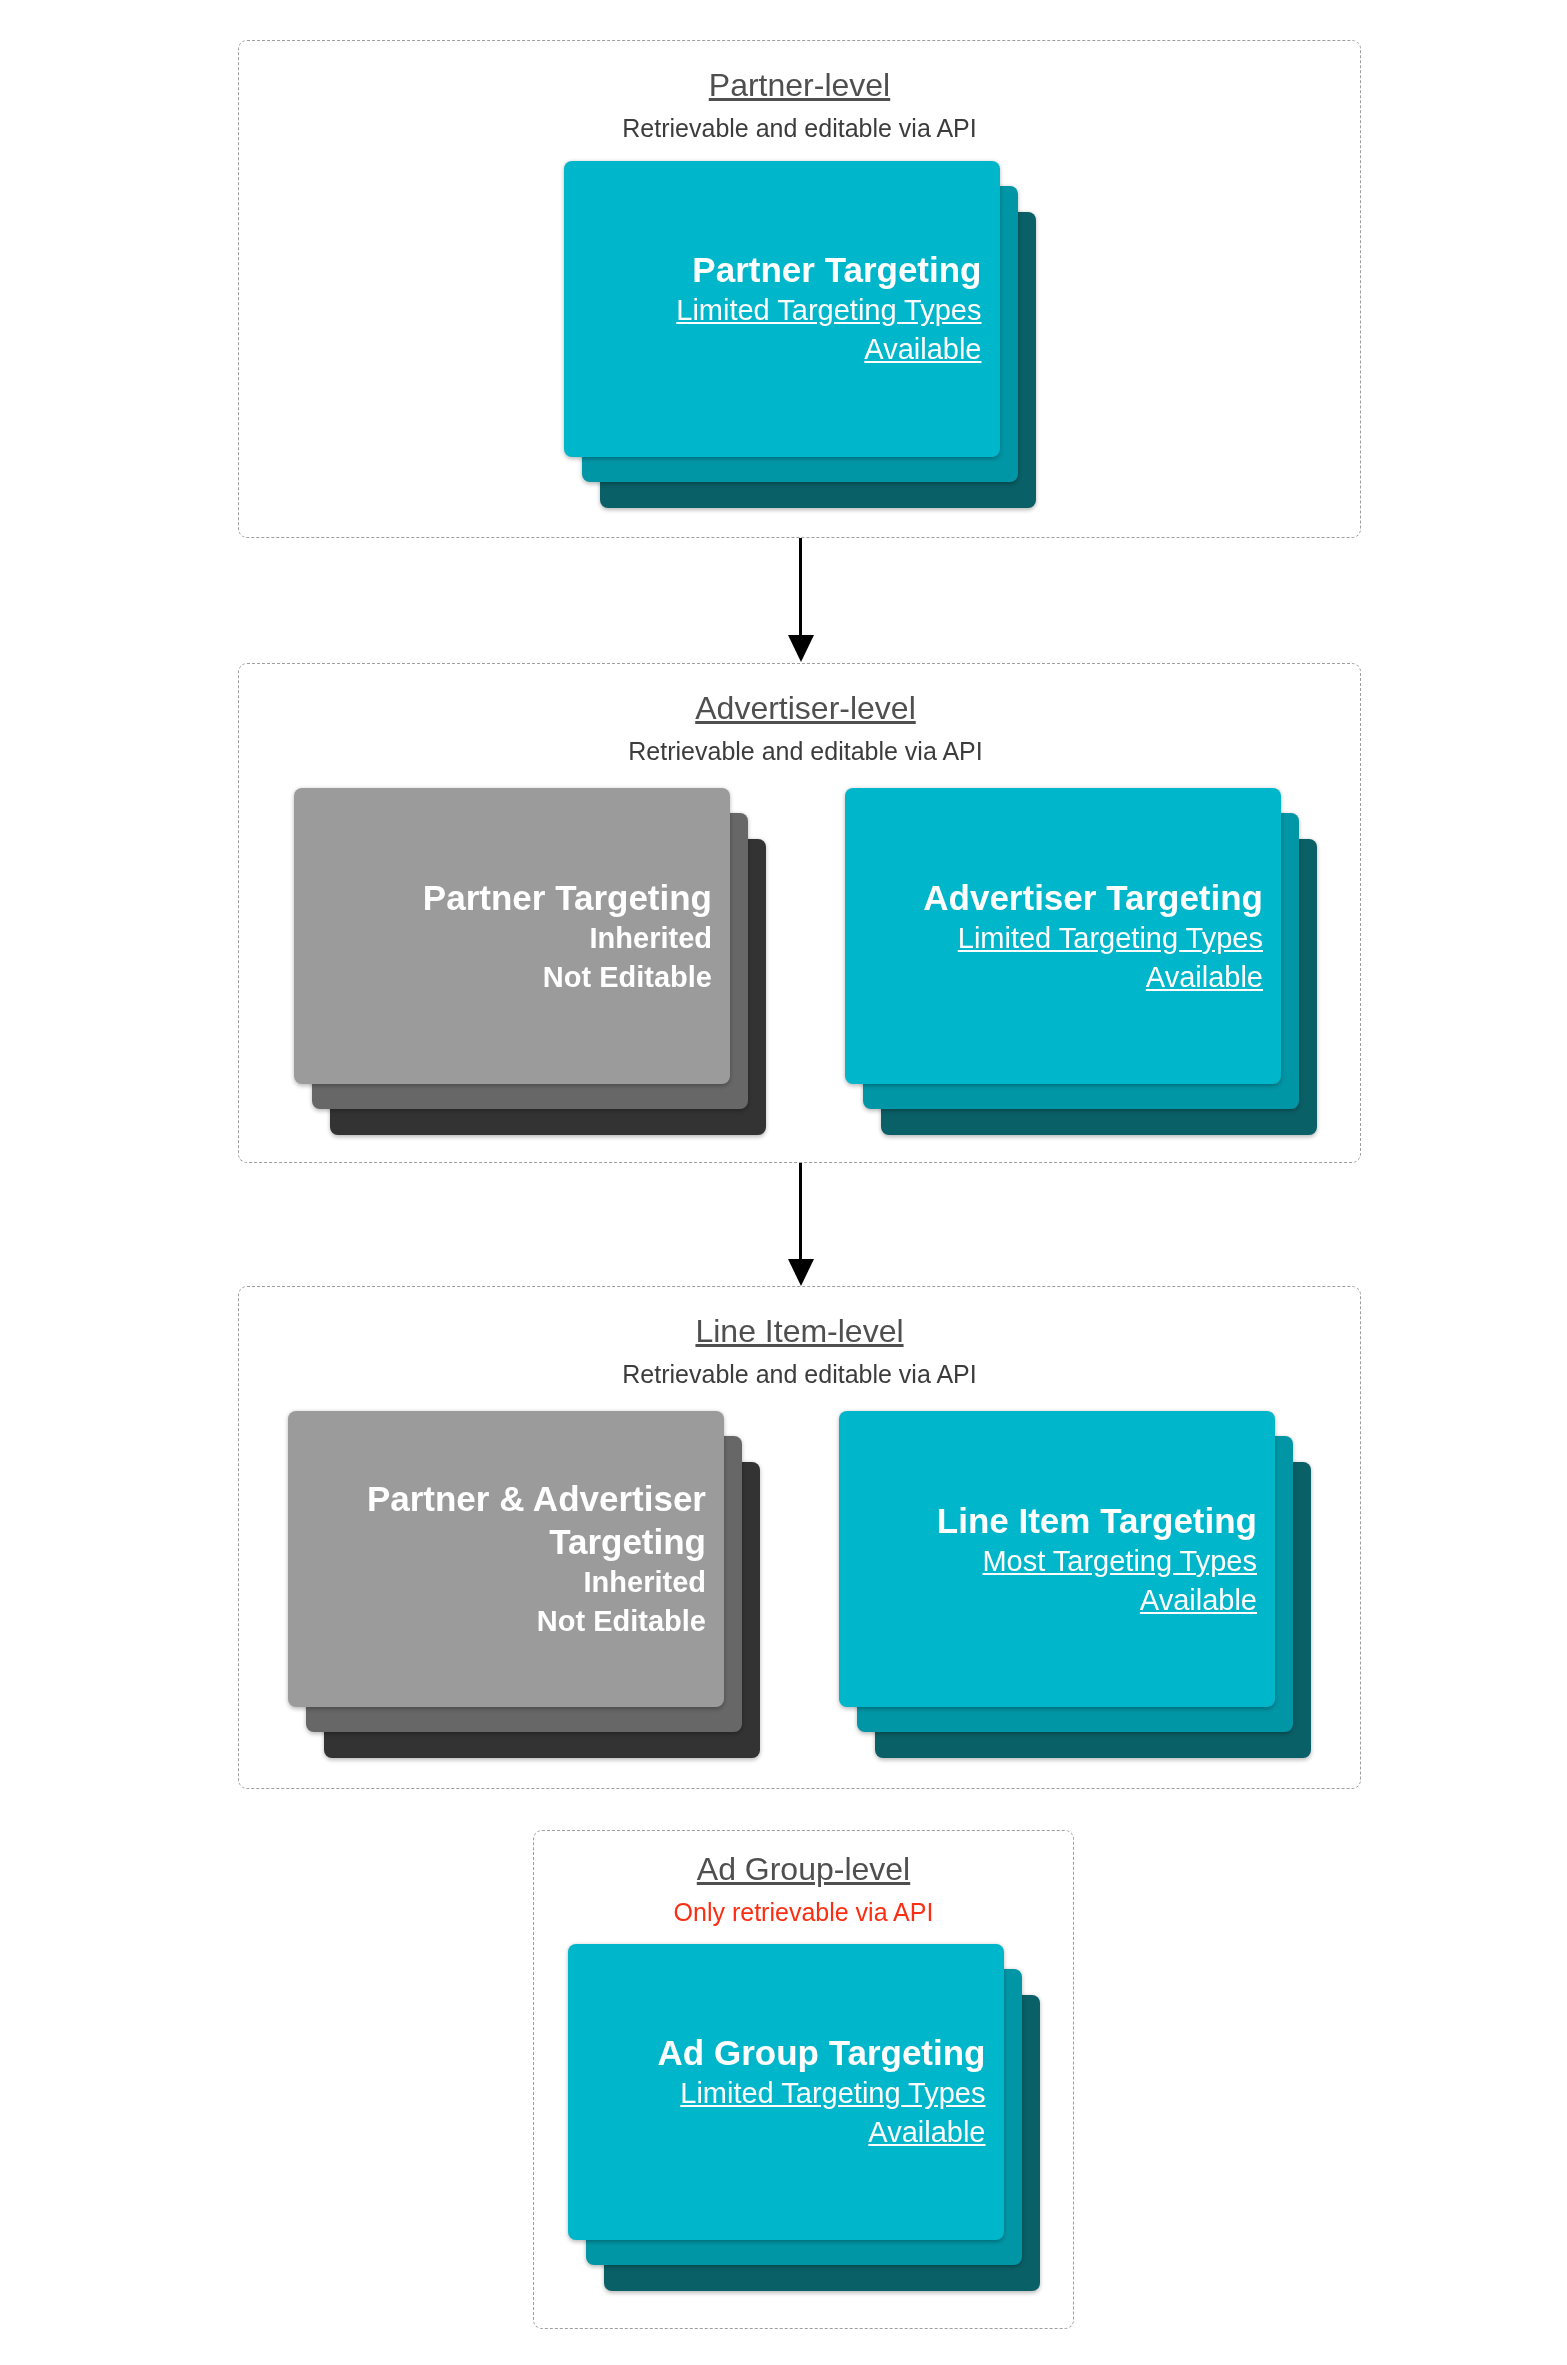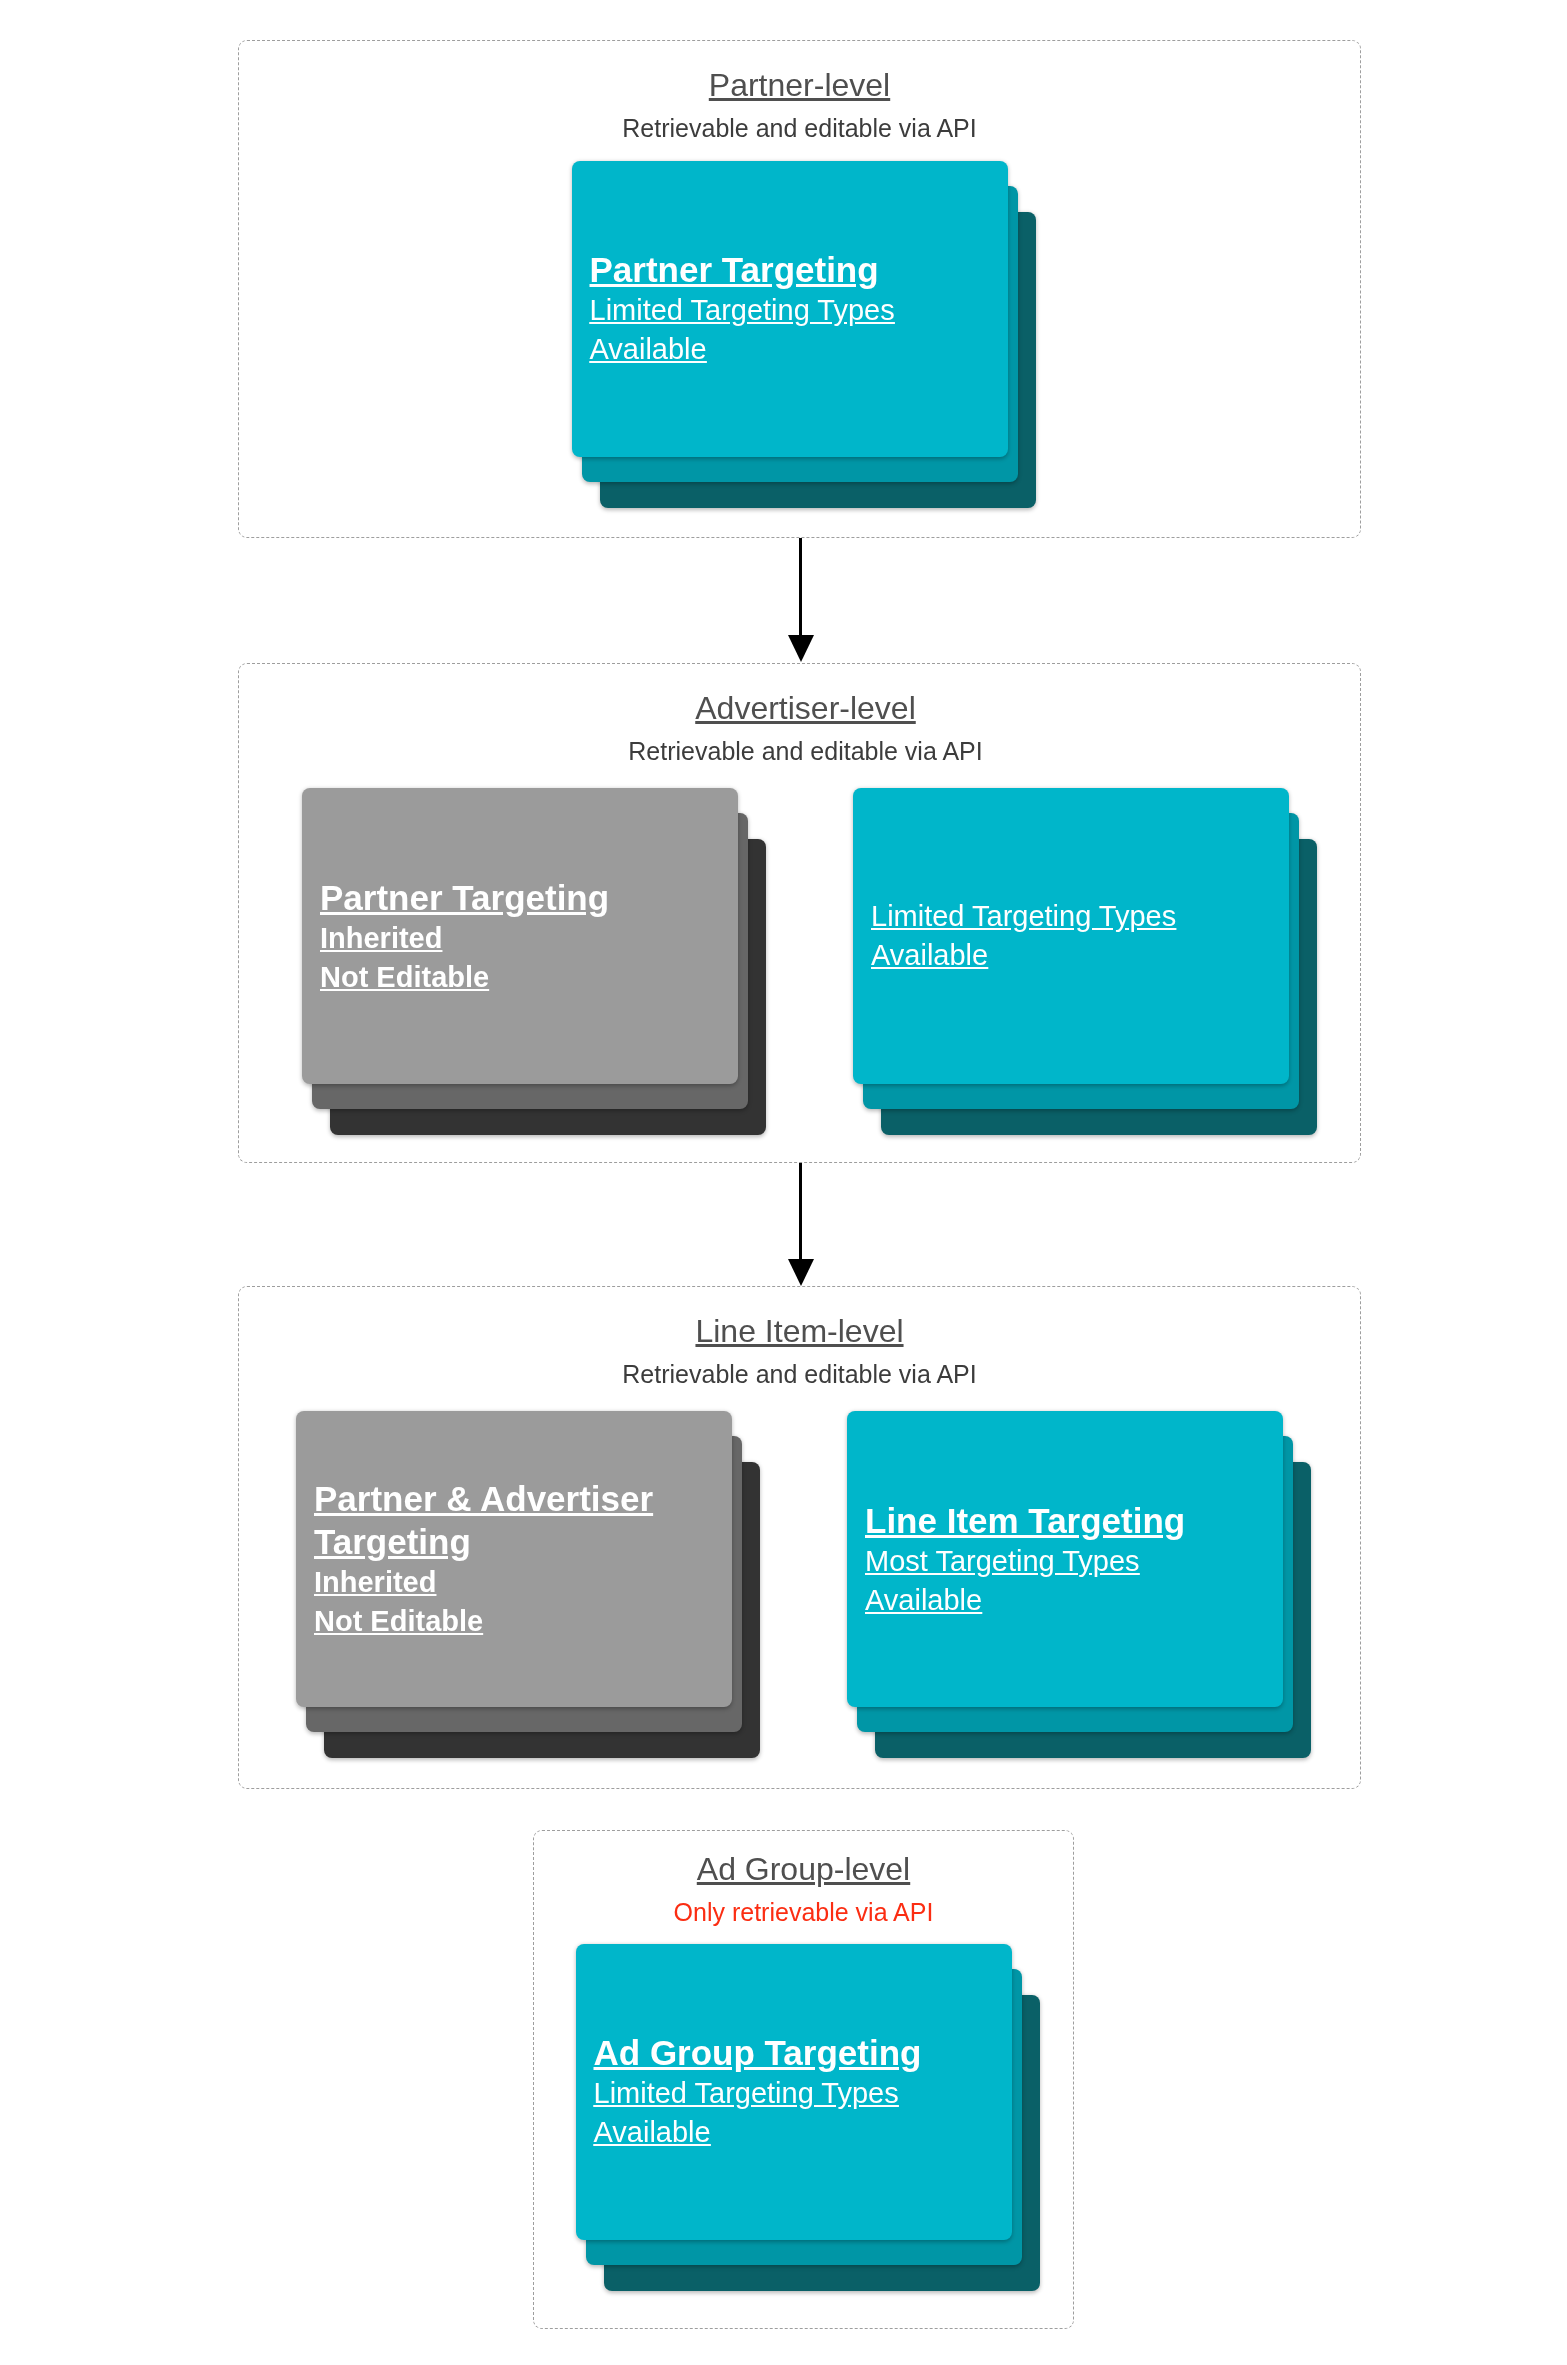--- a/index.html
+++ b/index.html
@@ -48,26 +48,25 @@
 
   .stack{position:relative; width:472px; height:347px; flex:0 0 auto;}
   .layer{
     position:absolute;
     width:436px; height:296px;
     border-radius:8px;
     box-shadow:0 1.8px 4.5px rgba(0,0,0,0.28);
   }
   .layer.back {left:36px; top:51px;}
   .layer.mid  {left:18px; top:25px;}
-  .layer.front{left:8px;    top:0;
+  .layer.front{left:0;    top:0;
     display:flex; flex-direction:column; justify-content:center;
     box-sizing:border-box;
     color:var(--card-text,#ffffff);
-    text-align:left;
-    text-decoration:underline;
+    text-align:right;
   }
   .stack.cyan .back {background:var(--cyan-back,#0a6067);}
   .stack.cyan .mid  {background:var(--cyan-mid,#0096a6);}
   .stack.cyan .front{background:var(--cyan-front,#00b6ca);}
   .stack.gray .back {background:var(--gray-back,#333333);}
   .stack.gray .mid  {background:var(--gray-mid,#676767);}
   .stack.gray .front{background:var(--gray-front,#9b9b9b);}
 
   .card-title{
     font-size:35px; line-height:43px; font-weight:bold;
@@ -141,20 +140,21 @@
           <div class="card-body bold">
             <span>Inherited</span>
             <span>Not Editable</span>
           </div>
         </div>
       </div>
       <div class="stack cyan">
         <div class="layer back"></div>
         <div class="layer mid"></div>
         <div class="layer front">
+          <div class="card-title">Advertiser Targeting</div>
           <div class="card-body u">
             <span>Limited Targeting Types</span>
             <span>Available</span>
           </div>
         </div>
       </div>
     </div>
   </section>
 
   <div class="arrow" id="arrow-2">

